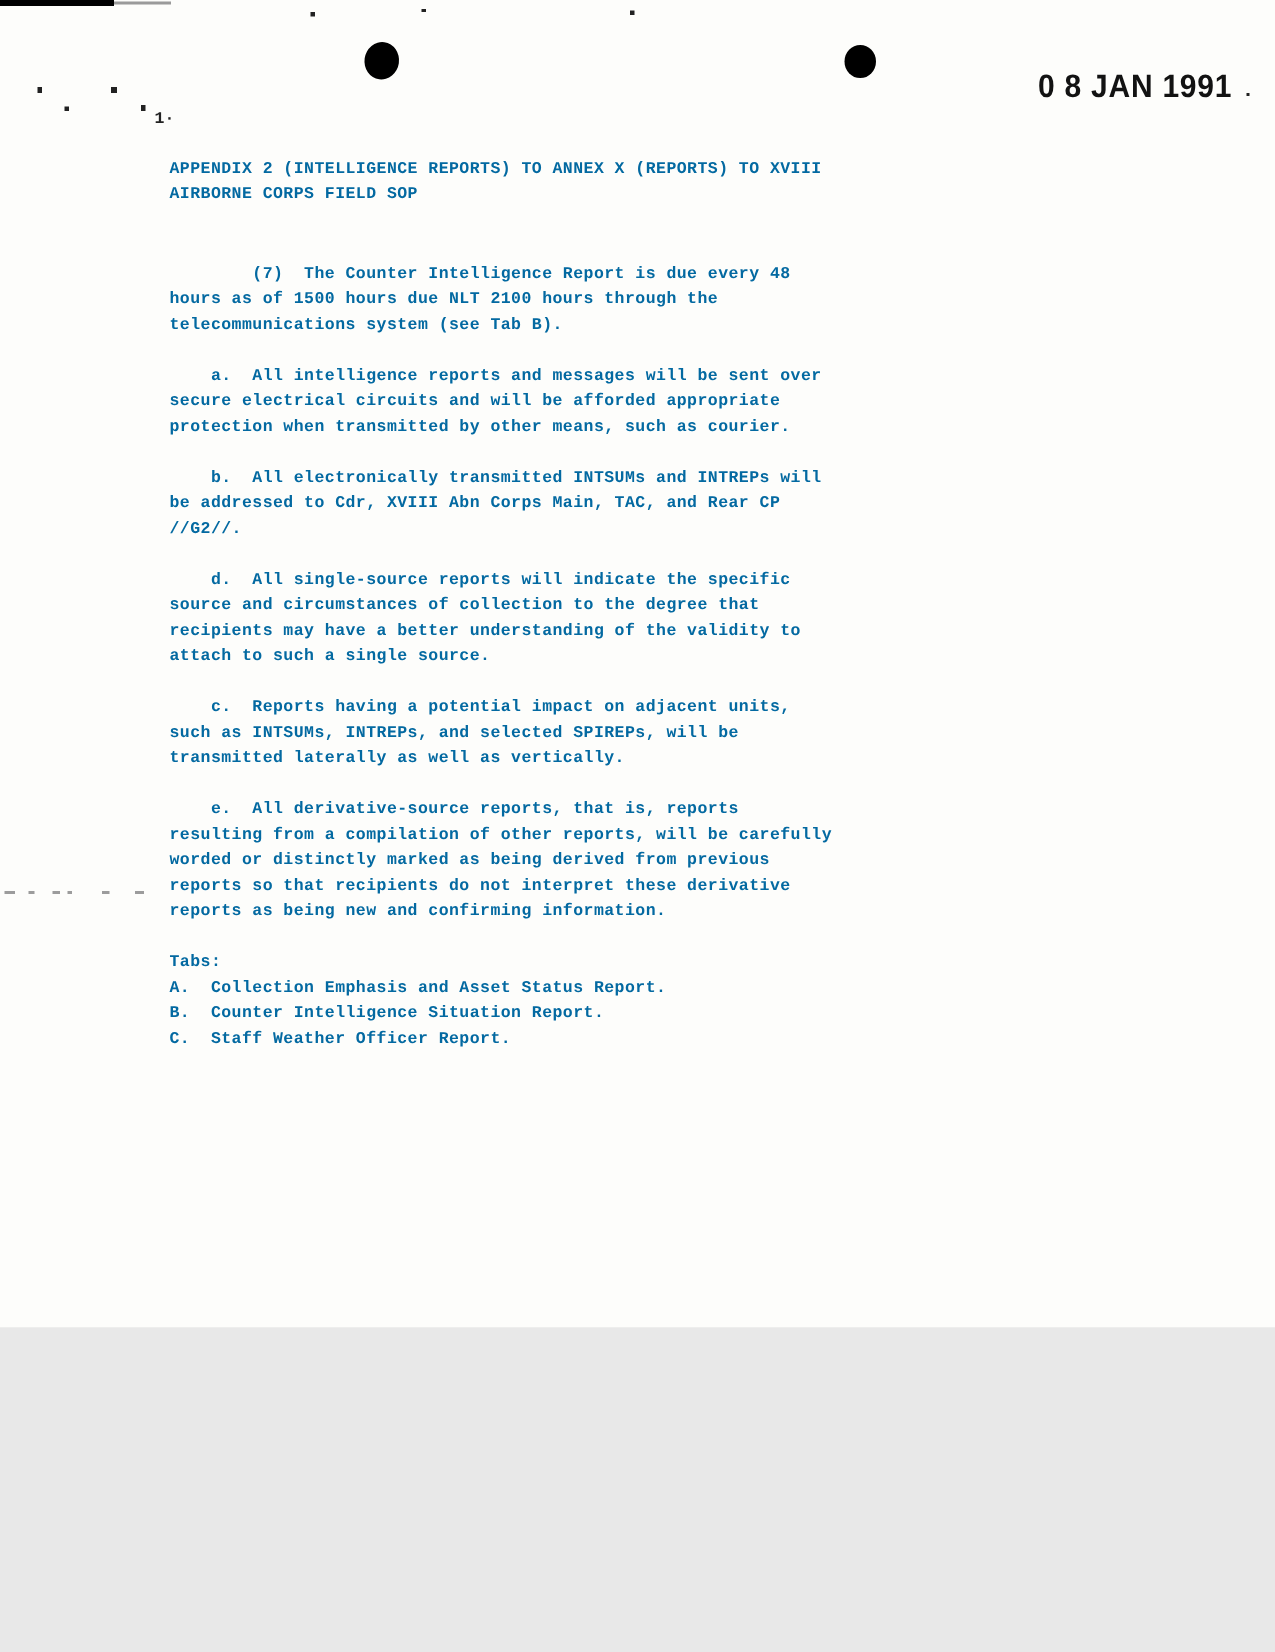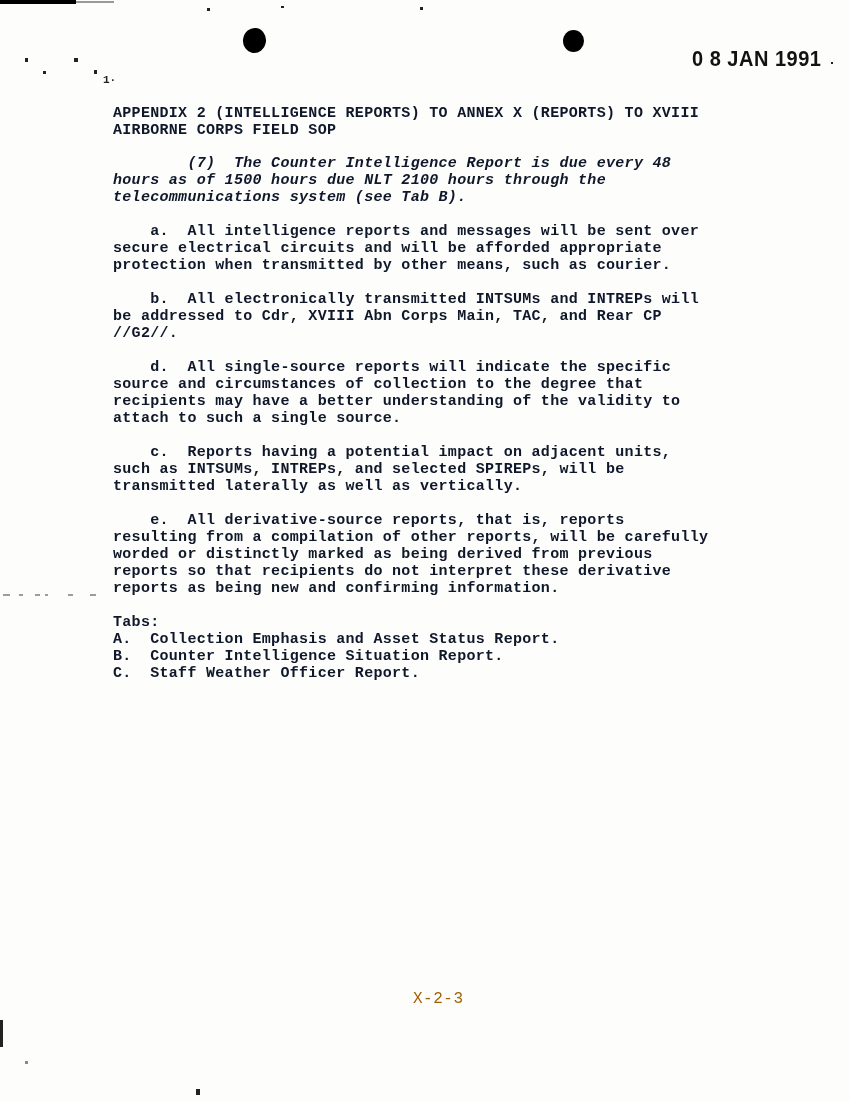--- a/index.html
+++ b/index.html
@@ -1,19 +1,19 @@
 <!DOCTYPE html>
 <html><head>
 <meta charset="utf-8">
 <style>
   html, body { margin: 0; padding: 0; background: #e8e8e8; }
   .page {
     position: relative;
     width: 850px;
-    height: 1101px;
+    height: 885px;
     margin: 0 auto;
     background: #fdfdfb;
     overflow: hidden;
     font-family: "Liberation Mono", "DejaVu Sans Mono", monospace;
     color: #161616;
   }
   
   .topbar { position: absolute; left: 0; top: 0; width: 76px; height: 4px; background: #000; }
   .topbar2 { position: absolute; left: 76px; top: 1px; width: 38px; height: 2px; background: #9a9a9a; }
   
@@ -25,27 +25,27 @@
     position: absolute; left: 692px; top: 47px;
     font-family: "Liberation Sans", sans-serif;
     font-weight: 700; font-size: 20px; letter-spacing: 0.5px;
     color: #121212; transform: scaleY(1.08); white-space: nowrap;
   }
   
   .content { position: absolute; left: 113px; top: 105px; width: 680px; }
   .para {
     margin: 0; padding: 0;
     font-family: inherit;
-    font-size: 15px; line-height: 17px; letter-spacing: 0.3px;
+    font-size: 11px; line-height: 17px; letter-spacing: 0.3px;
     font-weight: 700;
     white-space: pre;
-    color: #0f172a;
+    color: #0369a1;
   }
   .gap    { margin-top: 17px; }
-  .gap-lg { margin-top: 16px; font-style: italic; }
+  .gap-lg { margin-top: 36px; }
   .pageno {
     position: absolute; left: 413px; top: 990px;
     font-size: 16px; font-weight: 400; letter-spacing: 0.5px;
     color: #a16207;
   }
   
   .margin-note { position: absolute; left: 103px; top: 74px; font-size: 11px; font-weight: 700; color: #222; }
   
   .speck { position: absolute; background: #222; }
   .sp-a { left: 207px; top: 8px;  width: 3px; height: 3px; }

